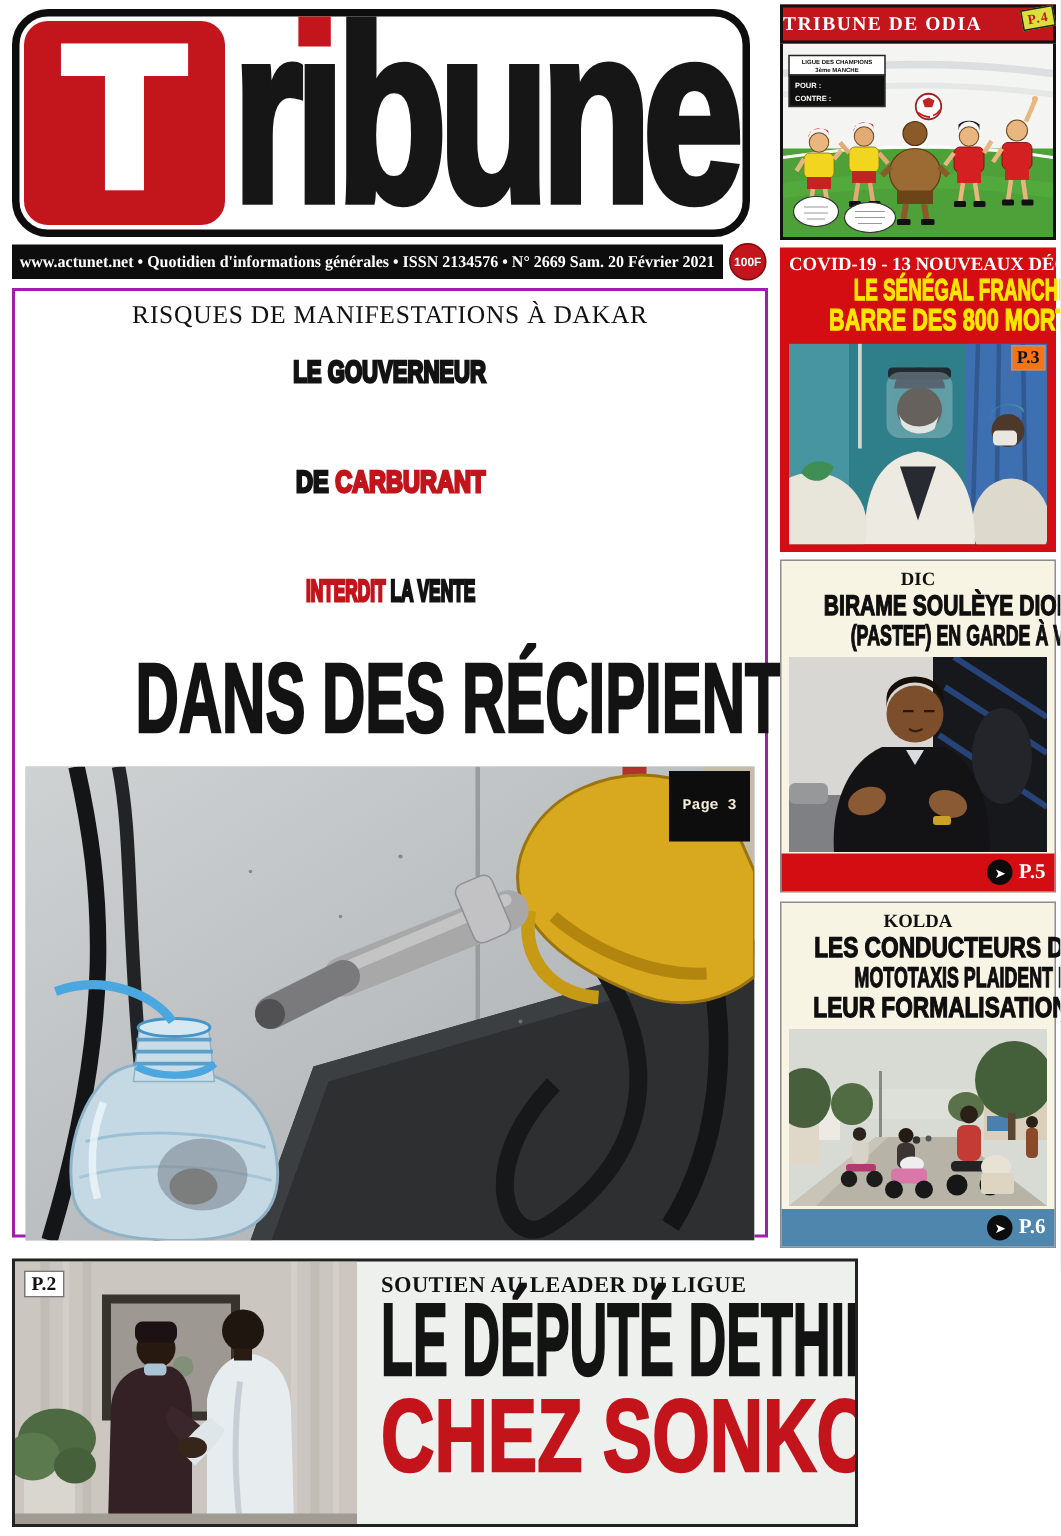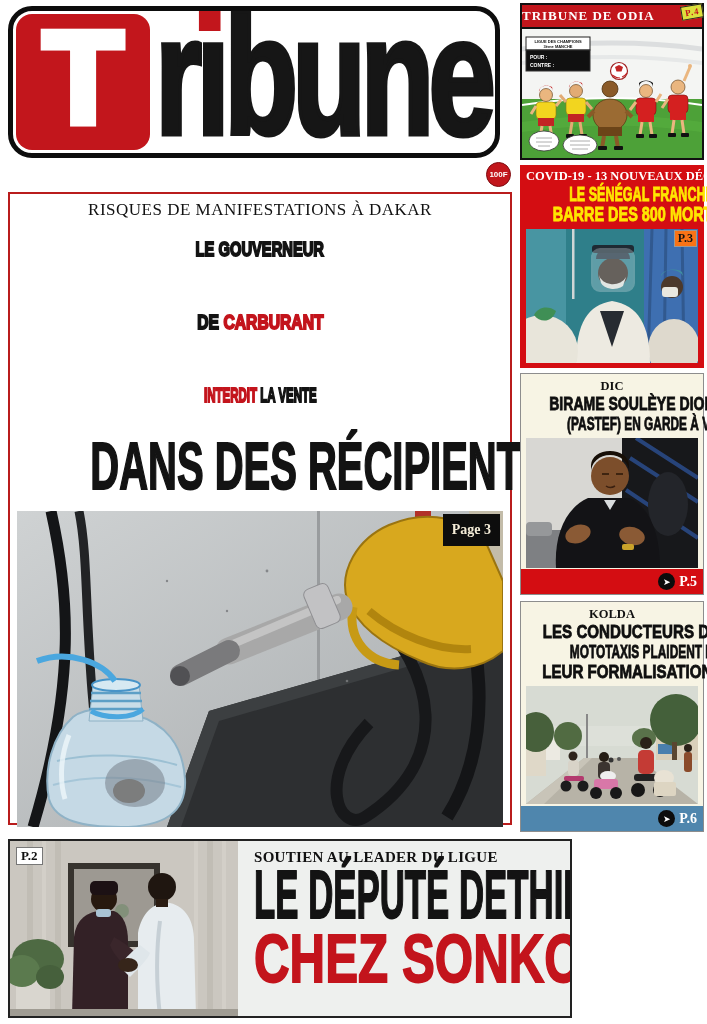--- a/index.html
+++ b/index.html
@@ -28,32 +28,32 @@
   .comic{position:absolute;left:520px;top:3px;width:184px;height:159px;}
   .comic-banner{position:relative;height:22px;background:#c2161c;border:2px solid #111;color:#fff;
             font-family:"Liberation Serif",serif;font-weight:bold;font-size:13px;letter-spacing:1px;
             display:flex;align-items:center;justify-content:flex-start;}
   .p4-badge{position:absolute;right:-1px;top:0;background:#dde03c;color:#c2161c;border:1px solid #222;
             font-size:9px;font-weight:bold;padding:1px 3px;transform:rotate(-10deg);z-index:2;}
   .comic-body{height:129px;border:2px solid #111;border-top:none;background:#fff;}
   .comic-body svg{display:block;width:100%;height:100%;}
   
   .main-article{position:absolute;left:8px;top:192px;width:504px;height:633px;box-sizing:border-box;
-            border:2px solid #b91c1c;background:#fff;}
+            border:2px solid #a21caf;background:#fff;}
   .kicker-main{margin-top:6px;height:22px;text-align:center;font-family:"Liberation Serif",serif;
             font-size:17px;letter-spacing:.5px;color:#111;}
   .hl-row{height:73px;line-height:73px;text-align:center;white-space:nowrap;}
   .hl-row4{height:64px;line-height:64px;text-align:center;white-space:nowrap;}
   .hl{display:inline-block;font-weight:bold;color:#131313;-webkit-text-stroke:1.5px currentColor;
       transform:scale(var(--sx,1),var(--sy,1.26));transform-origin:center bottom;}
   .hl .red,.hl.red{color:#c3141c;}
   .main-photo{position:relative;margin:6px 7px 0;height:316px;overflow:hidden;background:#b4b7b9;}
   .main-photo svg{display:block;width:100%;height:100%;}
   .page3-badge{position:absolute;top:3px;right:3px;background:#0d0d0d;color:#f4ecd8;
-      font-family:Liberation Serif, serif;font-weight:bold;font-size:14px;padding:8px 9px;}
+      font-family:Liberation Mono, monospace;font-weight:bold;font-size:10px;padding:18px 9px;}
   
   .panel{position:absolute;left:520px;width:184px;box-sizing:border-box;}
   .covid{top:165px;height:203px;background:#d40d12;padding:3px 6px;}
   .covid-kicker{color:#fff;text-align:center;font-family:"Liberation Serif",serif;font-weight:bold;
       font-size:12.5px;height:17px;line-height:17px;white-space:nowrap;}
   .side-row{height:20px;line-height:20px;text-align:center;white-space:nowrap;}
   .side-hl{display:inline-block;font-weight:bold;-webkit-text-stroke:.8px currentColor;
       transform:scale(var(--sx,.8),1.06);transform-origin:center bottom;}
   .covid .side-hl{color:#ffe600;font-size:19px;}
   .side-photo{position:relative;margin-top:4px;height:134px;overflow:hidden;}
@@ -97,20 +97,23 @@
 <div class="page">
 
   <div class="logo-box">
     <div class="t-block">
       <span class="t-letter">T</span>
     </div>
     <div class="rest-block">
       <span class="logo-rest"><span>r</span><span class="logo-i"><span>ı</span><span class="logo-dot"></span></span><span>bune</span></span>
     </div>
   </div>
+  <div class="info-bar">
+    <span>www.actunet.net • Quotidien d'informations générales • ISSN  2134576 • N° 2669 Sam. 20 Février 2021</span>
+  </div>
   <div class="price-badge">100F</div>
 
   <div class="comic">
     <div class="comic-banner">
       <span>TRIBUNE DE ODIA</span>
       <span class="p4-badge">P.4</span>
     </div>
     <div class="comic-body">
       <svg viewBox="0 0 180 129">
         <rect width="180" height="129" fill="#f4f5f3"></rect>

